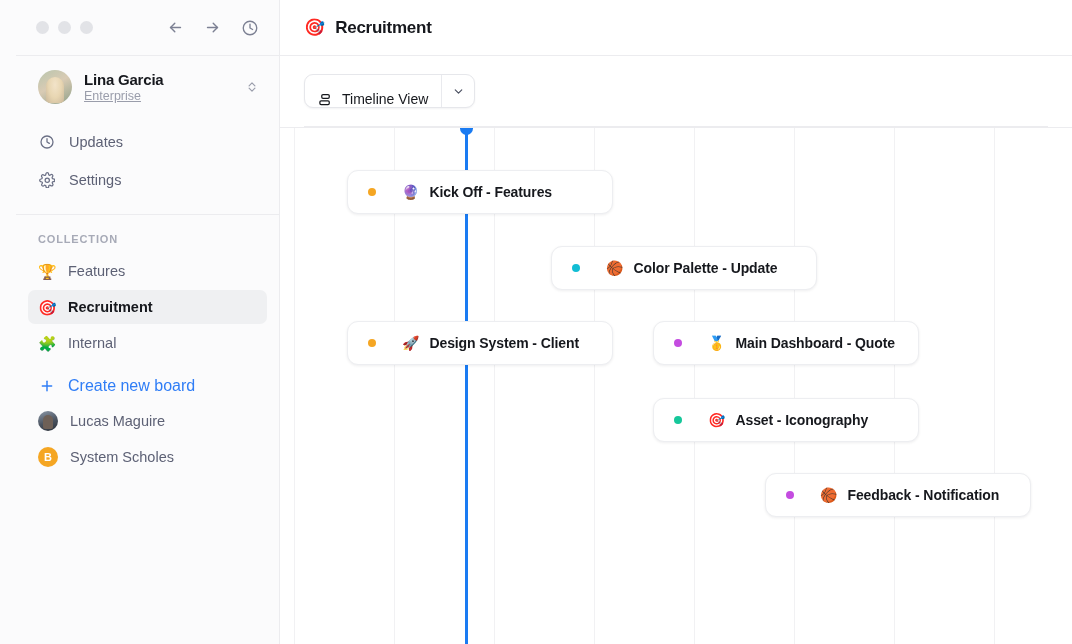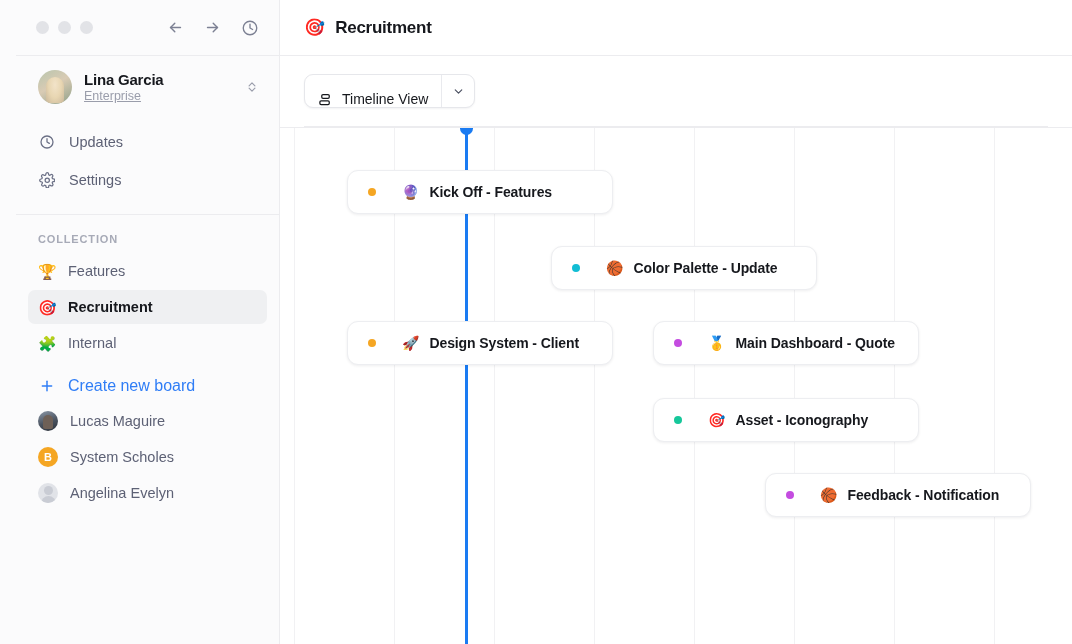--- a/index.html
+++ b/index.html
@@ -234,24 +234,20 @@
     </div>
 
 
     <div class="friend-item">
       <span class="f-av photo"></span>
       <span>Lucas Maguire</span>
     </div>
     <div class="friend-item">
       <span class="f-av initial">B</span>
       <span>System Scholes</span>
-    </div>
-    <div class="friend-item">
-      <span class="f-av blank"></span>
-      <span>Angelina Evelyn</span>
     </div>
   </aside>
 
   <section id="main">
 
     <div class="main-head">
       <span class="head-emoji">🎯</span>
       <span class="head-title">Recruitment</span>
     </div>
 

